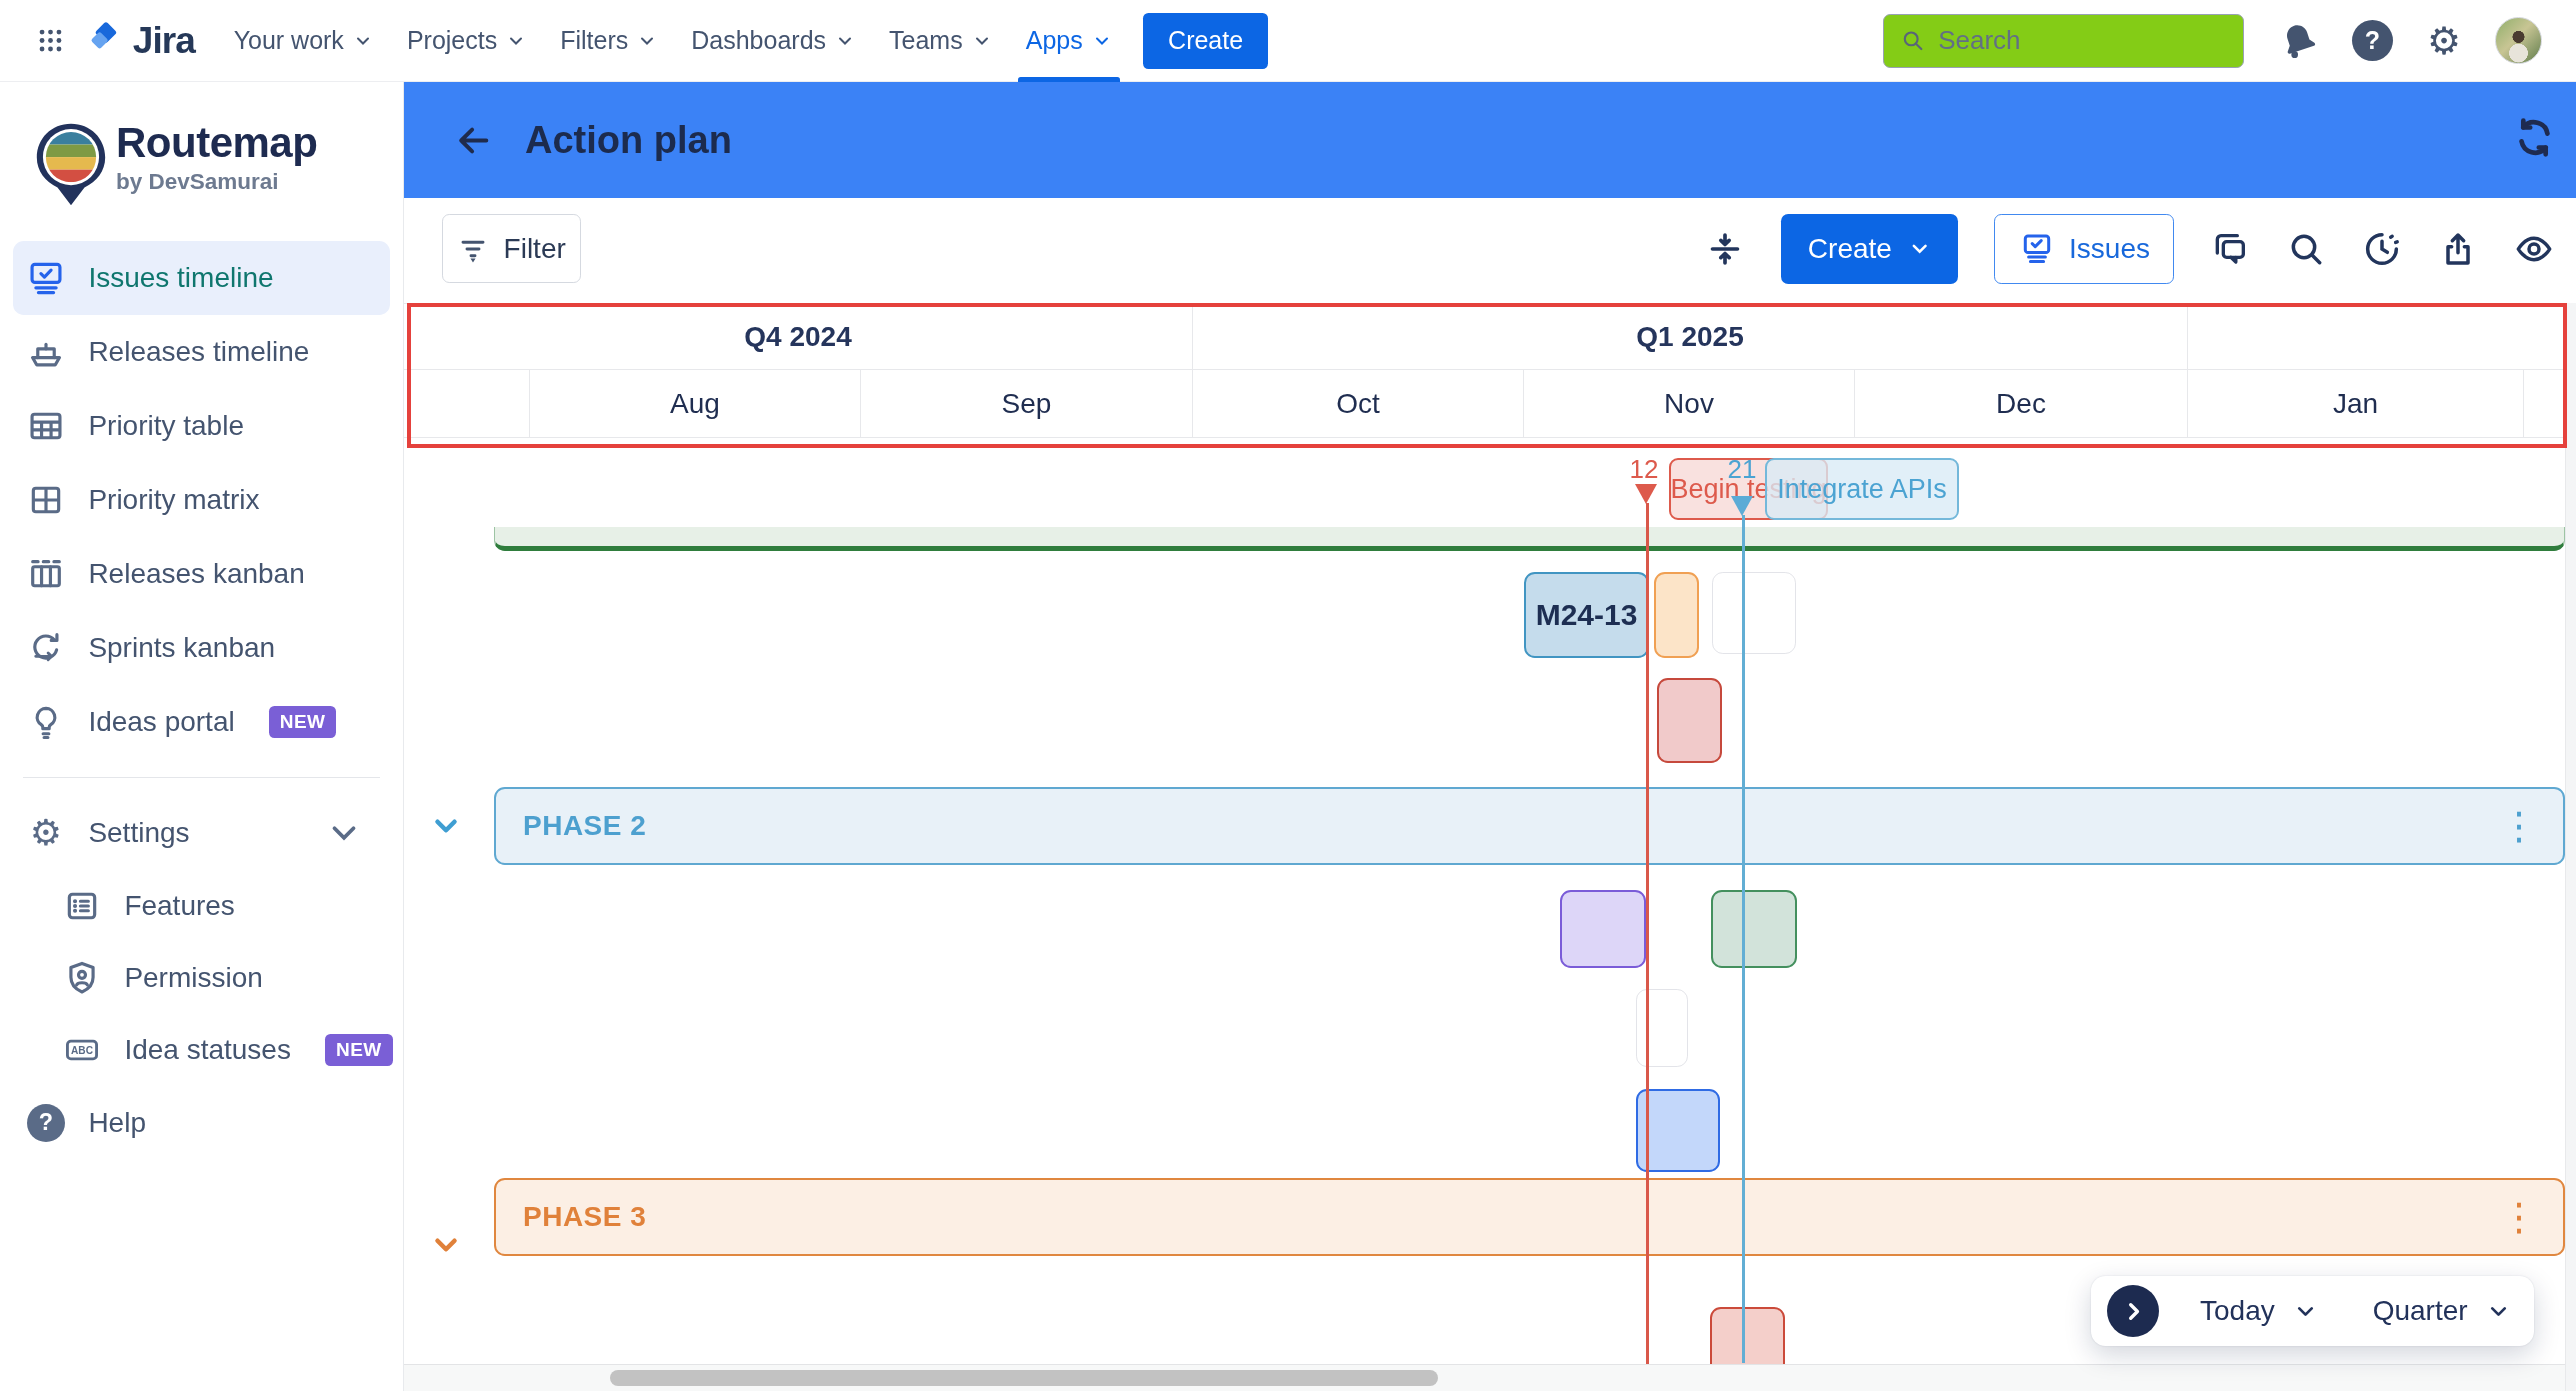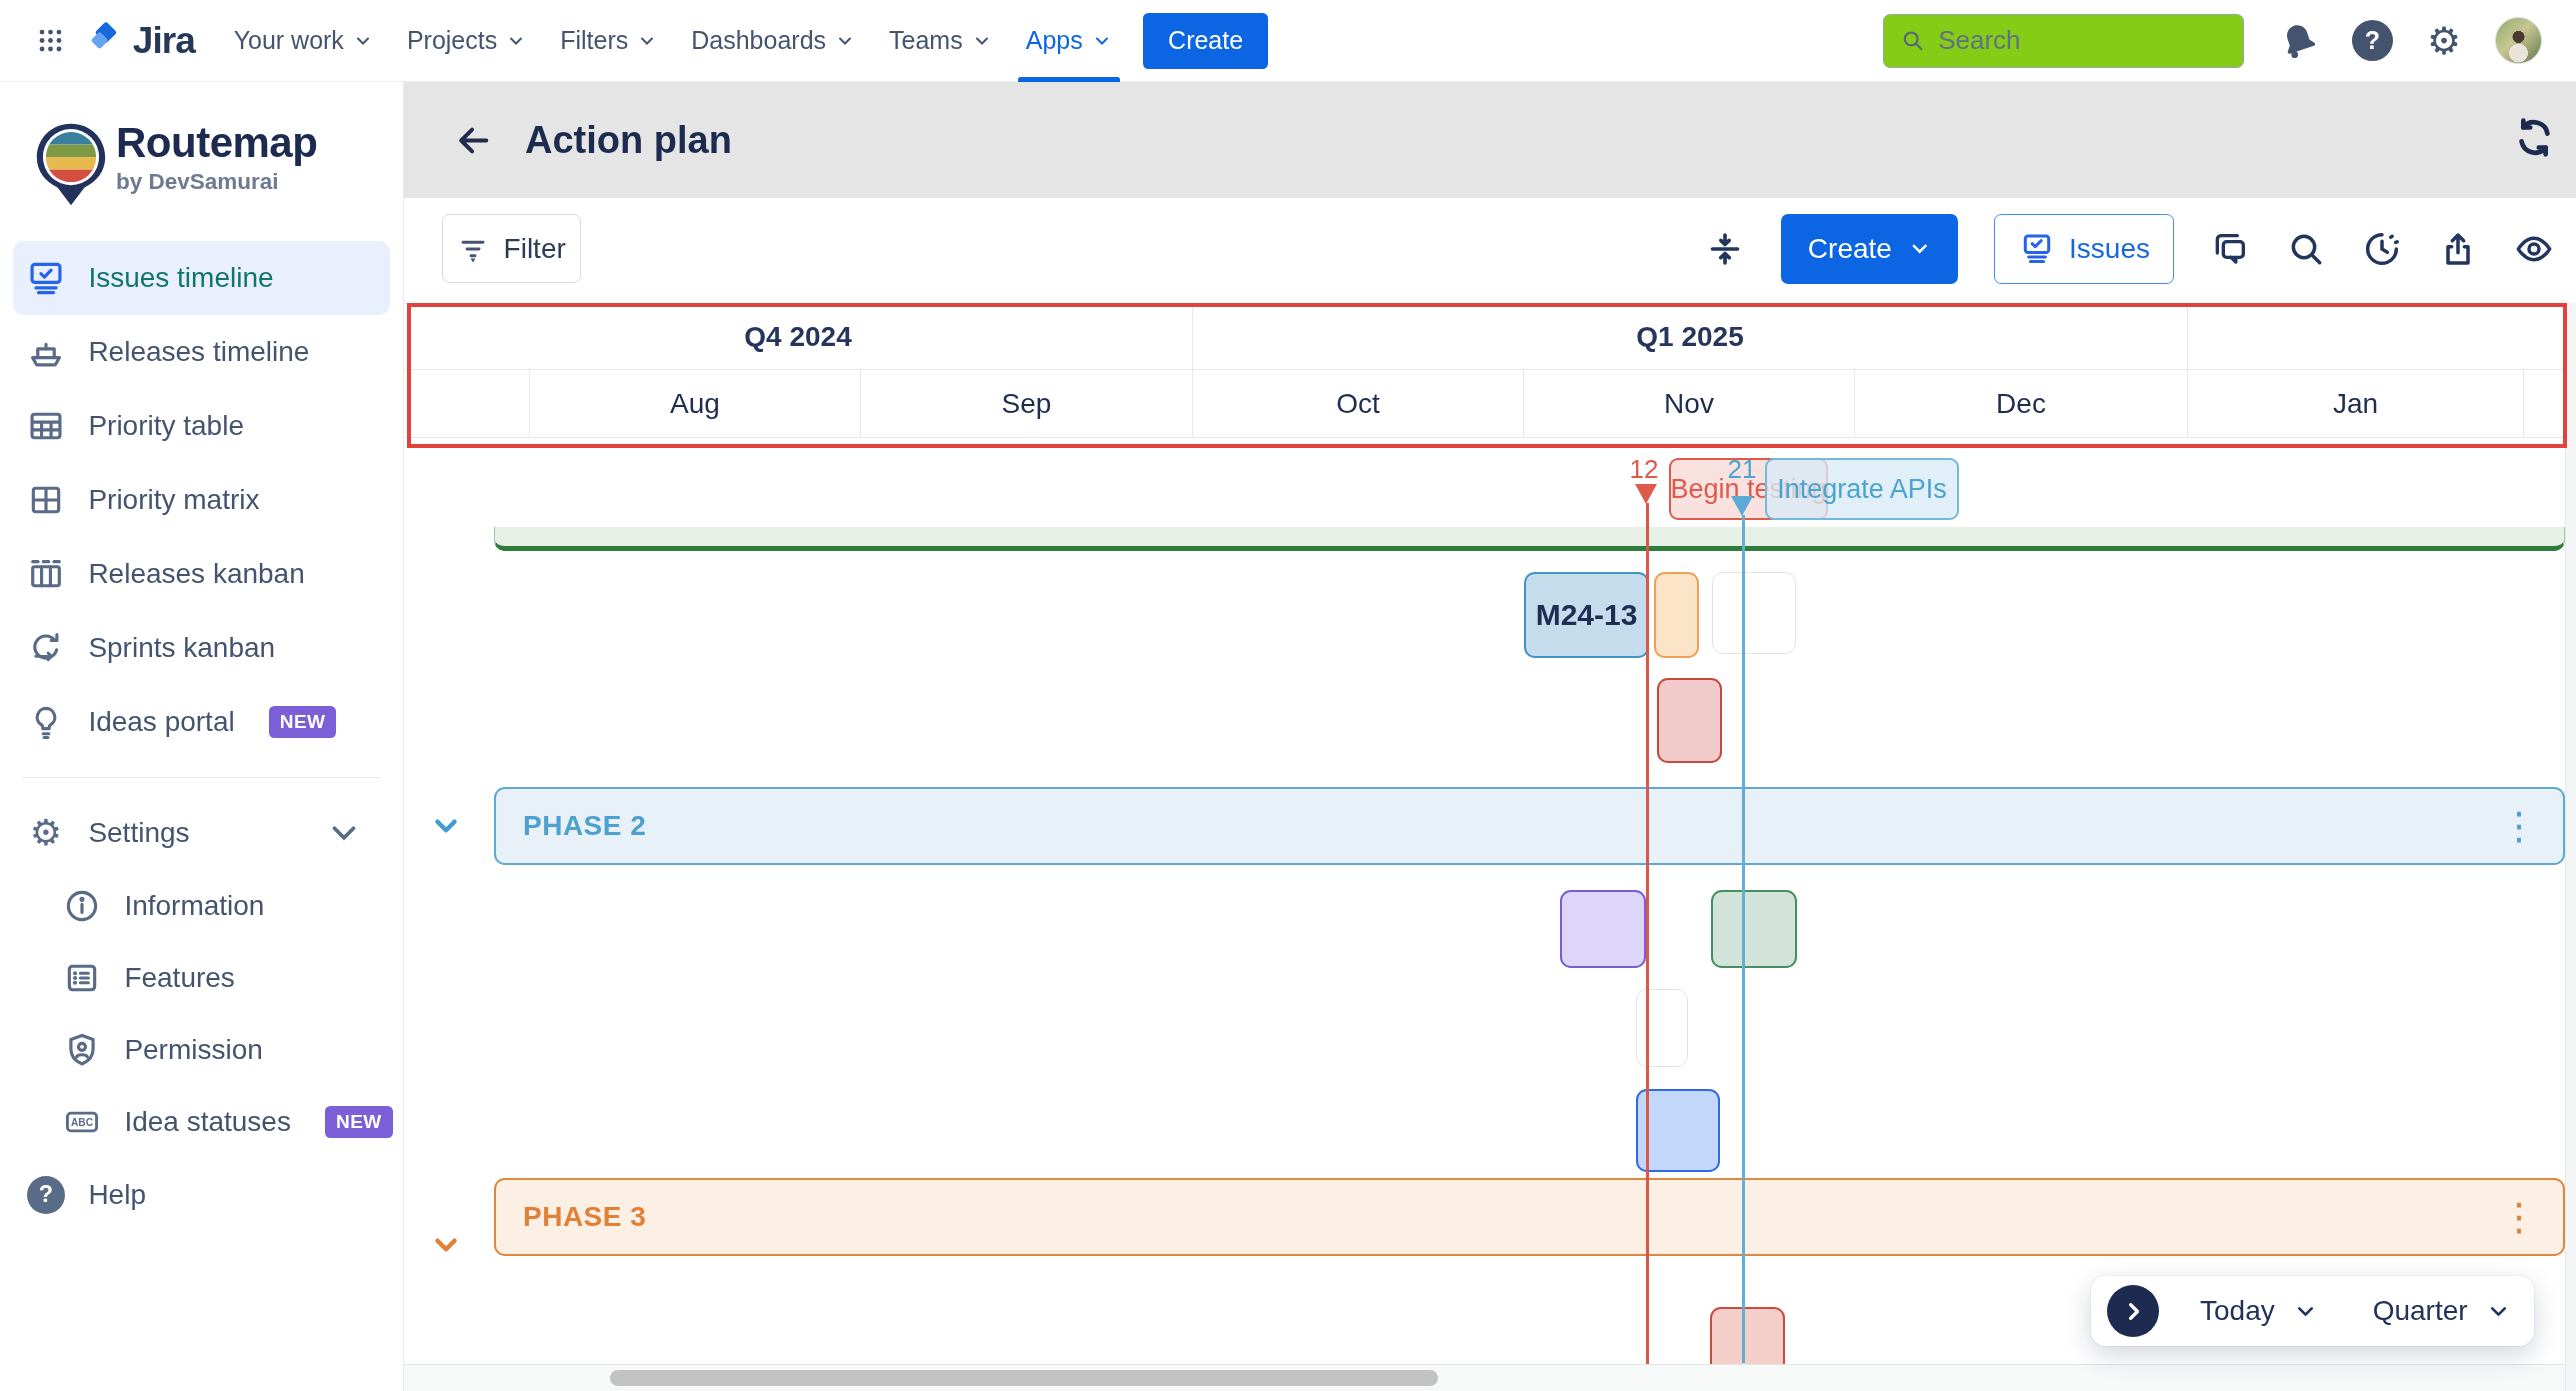--- a/index.html
+++ b/index.html
@@ -53,21 +53,21 @@
   .side-item.active { background: #e9effc; color: #0f766e; }
   .side-item.active svg { color: #2563eb; }
   .badge-new { background: #7a5fd6; color: #fff; font-size: 19px; font-weight: 700; padding: 5.4px 10.8px; border-radius: 5.4px; letter-spacing: 0.5px; margin-left: 10.8px; }
   .side-divider { height: 0.9px; background: #e4e6ea; margin: 18px 10.8px; }
   .sub-item { margin-left: 36px; height: 72px; }
   .chev-end { margin-left: auto; margin-right: 12.6px; color: #44546f; }
   .help-dot { width: 38px; height: 38px; flex: none; border-radius: 50%; background: #5a6b87; color: #fff; font-size: 23.4px; font-weight: 700; display: flex; align-items: center; justify-content: center; }
 
   
   .main { position: absolute; top: 82px; left: 404px; right: 0; bottom: 0; background: #fff; }
-  .page-header { position: absolute; top: 0; left: 0; right: 0; height: 116px; background: #e5e5e5; display: flex; align-items: center; padding: 0 49px; }
+  .page-header { position: absolute; top: 0; left: 0; right: 0; height: 116px; background: #3b82f6; display: flex; align-items: center; padding: 0 49px; }
   .back-btn { color: #1f2b4d; cursor: pointer; display: flex; }
   .page-title { margin-left: 31px; font-size: 38px; font-weight: 600; color: #1c2b4e; }
   .sync-btn { position: absolute; right: 18px; top: 32px; color: #1e2b50; cursor: pointer; }
 
   .content { position: absolute; top: 116px; left: 0; right: 0; bottom: 0; background: #fff; }
 
   
   .btn-filter { position: absolute; left: 38px; top: 16px; width: 139px; height: 69px; background: #fff; border: 1.8px solid #d5d9e0; border-radius: 7.2px; display: flex; align-items: center; justify-content: center; gap: 14.4px; font-size: 28px; color: #2b3a55; cursor: pointer; }
   .btn-filter svg { width: 32px; height: 32px; color: #44546f; }
   .toolbar-right { position: absolute; right: 21.6px; top: 12.6px; height: 76px; display: flex; align-items: center; gap: 36px; z-index: 5; }
@@ -304,28 +304,20 @@
     <div class="side-item">
       <span class="glyph gear-glyph" style="font-size:36px;color:#5a6b87;">⚙</span>
       <span>Settings</span>
       <span class="chev-end">
         <svg width="29" height="29" viewBox="0 0 24 24" fill="none" stroke="currentColor" stroke-width="2.4" stroke-linecap="round">
             <path d="M6 9l6 6 6-6"></path>
           </svg>
       </span>
     </div>
     <div class="side-item sub-item">
-      <svg viewBox="0 0 24 24" fill="none" stroke="currentColor" stroke-width="2" stroke-linecap="round">
-          <circle cx="12" cy="12" r="8.6"></circle>
-          <path d="M12 11v5"></path>
-          <circle cx="12" cy="7.8" r="0.6" fill="currentColor"></circle>
-        </svg>
-      <span>Information</span>
-    </div>
-    <div class="side-item sub-item">
       <svg viewBox="0 0 24 24" fill="none" stroke="currentColor" stroke-width="2" stroke-linecap="round" stroke-linejoin="round">
           <rect x="4" y="4.6" width="16" height="14.8" rx="2"></rect>
           <path d="M11 9h5M11 12h5M11 15h5"></path>
           <path d="M7.6 9h.01M7.6 12h.01M7.6 15h.01" stroke-width="2.6"></path>
         </svg>
       <span>Features</span>
     </div>
     <div class="side-item sub-item">
       <svg viewBox="0 0 24 24" fill="none" stroke="currentColor" stroke-width="2" stroke-linecap="round" stroke-linejoin="round">
           <path d="M12 2.8l7 2.6v6.2c0 4.6-3 7.6-7 9.2-4-1.6-7-4.6-7-9.2V5.4z"></path>

